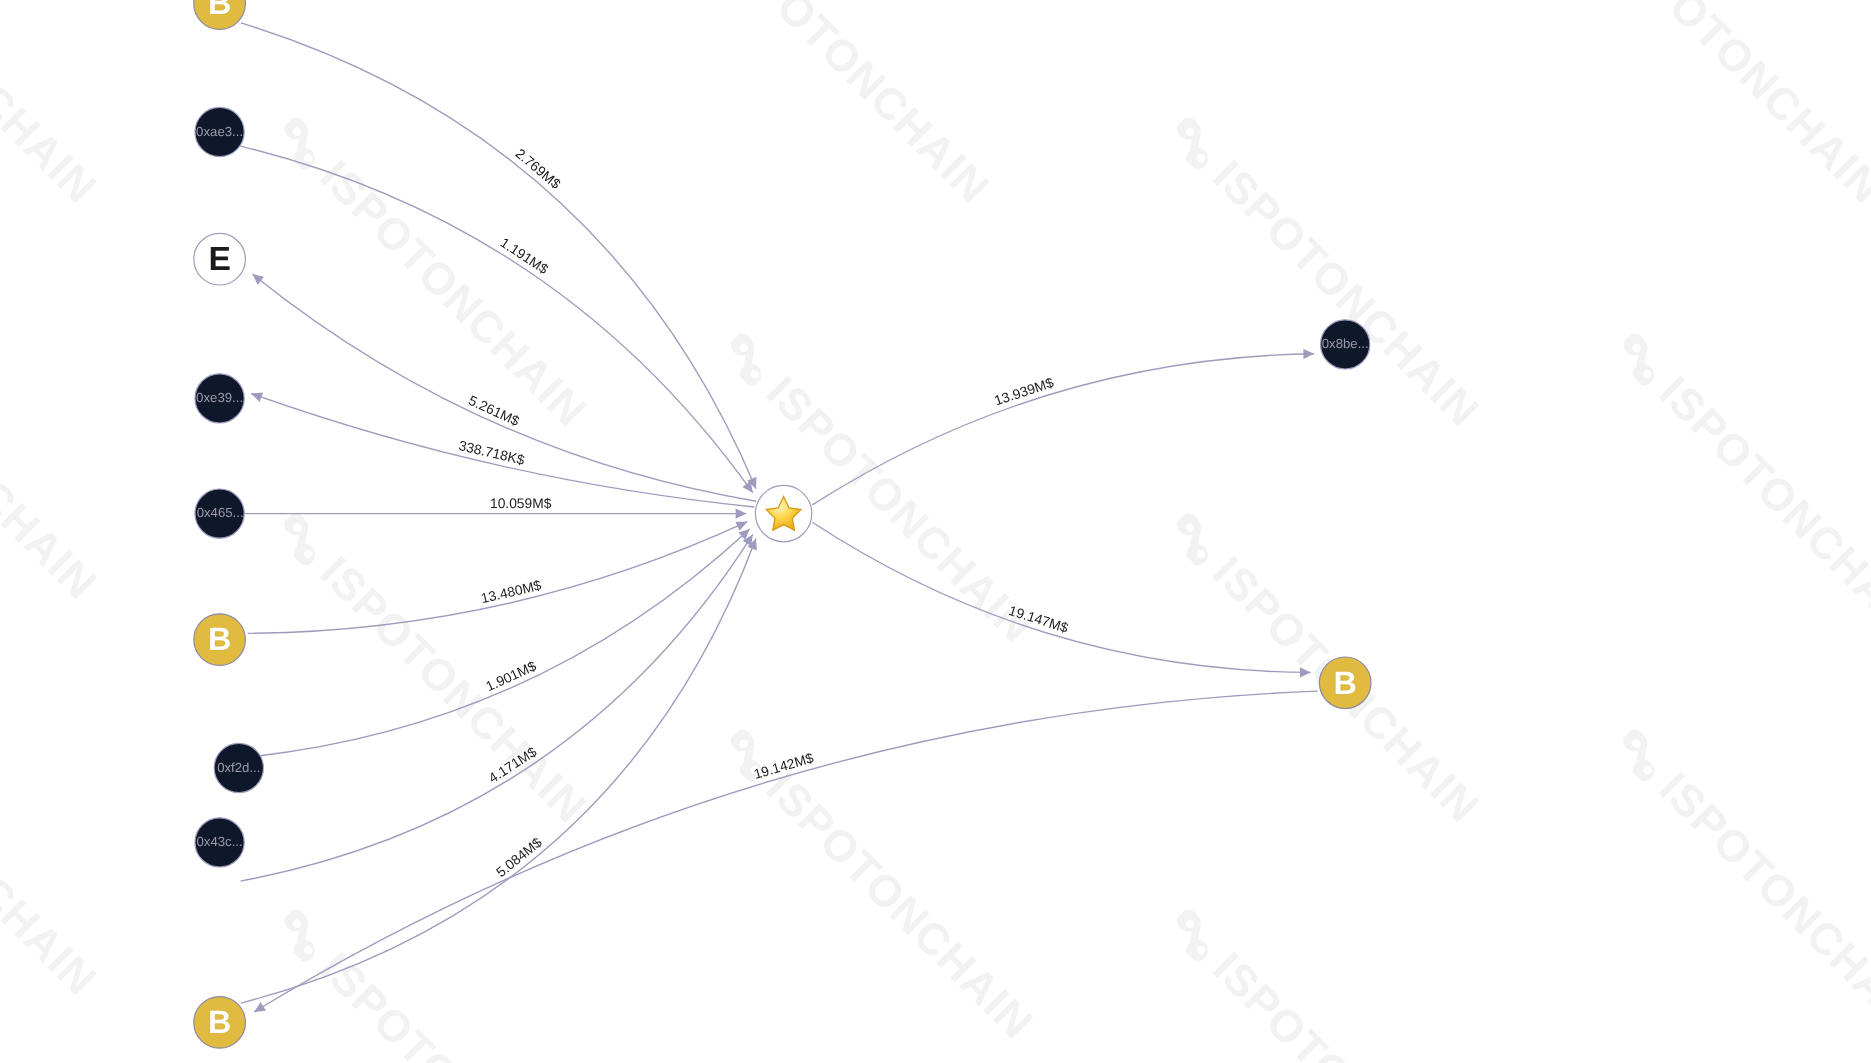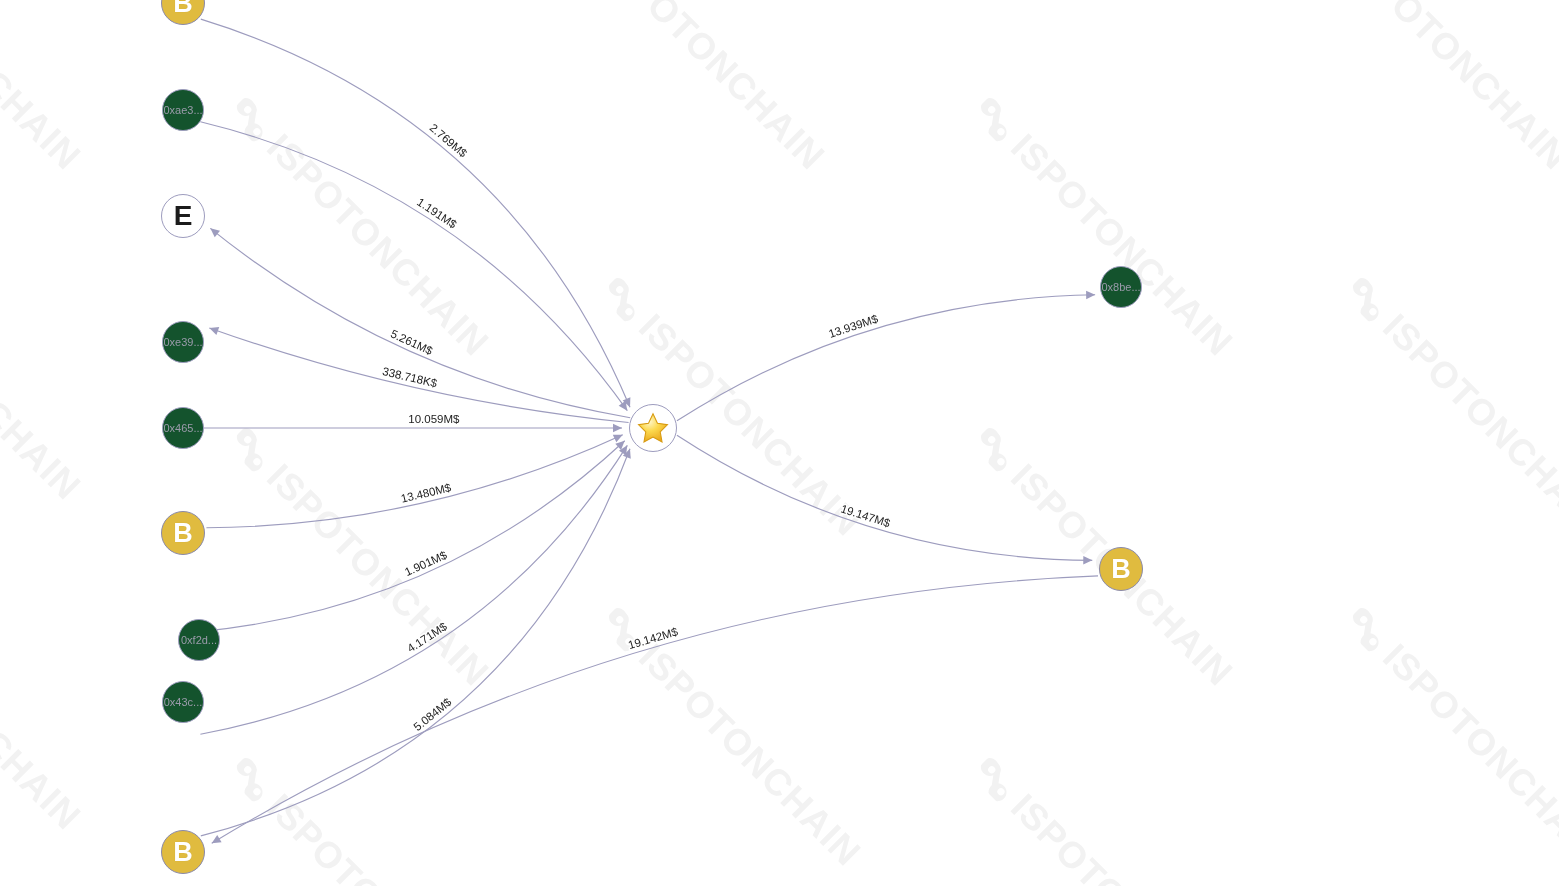--- a/index.html
+++ b/index.html
@@ -70,21 +70,21 @@
   .node {
     position: absolute;
     border-radius: 50%;
     display: flex;
     align-items: center;
     justify-content: center;
     transform: translate(-50%, -50%);
   }
   .node-addr {
     width: 42px; height: 42px;
-    background: #14532d;
+    background: #0f172a;
     border: 1.4px solid #9d9cbe;
     font-size: 11px;
     color: #9b9bab;
     font-family: "Liberation Sans", sans-serif;
     overflow: hidden;
   }
   .node-token {
     width: 44px; height: 44px;
     background: #e0bb3f;
     border: 1.6px solid #8a89a8;
@@ -274,24 +274,24 @@
   <div id="node-layer">
       <div class="node node-token" style="left: 183px; top: 3px;">
         <span>B</span>
       </div>
       <div class="node node-addr" style="left: 183px; top: 110px;">
         <span>0xae3...</span>
       </div>
       <div class="node node-eth" style="left: 183px; top: 216px;">
         <span>E</span>
       </div>
-      <div class="node node-addr" style="left: 183px; top: 342px;">
+      <div class="node node-addr" style="left: 183px; top: 332px;">
         <span>0xe39...</span>
       </div>
-      <div class="node node-addr" style="left: 183px; top: 428px;">
+      <div class="node node-addr" style="left: 183px; top: 428px; justify-content: flex-end;">
         <span>0x465...</span>
       </div>
       <div class="node node-token" style="left: 183px; top: 533px;">
         <span>B</span>
       </div>
       <div class="node node-addr" style="left: 199px; top: 640px;">
         <span>0xf2d...</span>
       </div>
       <div class="node node-addr" style="left: 183px; top: 702px;">
         <span>0x43c...</span>

